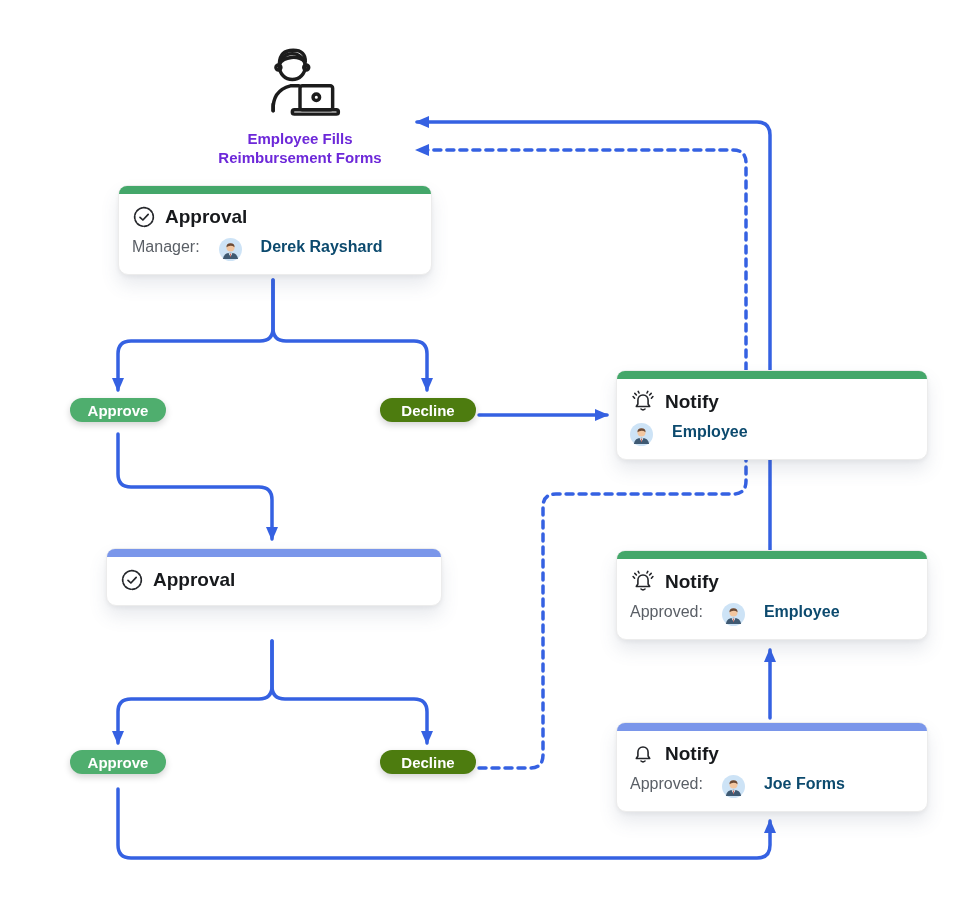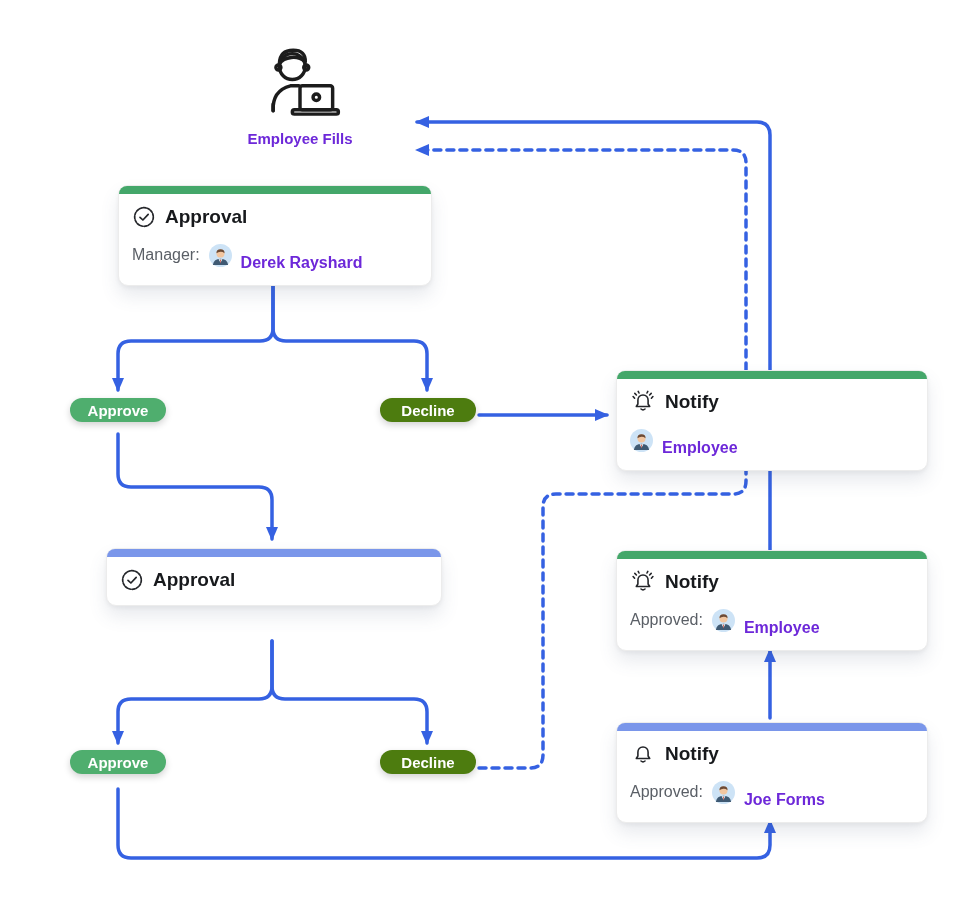--- a/index.html
+++ b/index.html
@@ -10,23 +10,23 @@
   #connectors{position:absolute;left:0;top:0;z-index:1;}
 
   
   .card{position:absolute;background:#ffffff;border:1px solid #ececec;border-radius:10px;
         box-shadow:0 10px 18px rgba(80,95,120,.13),0 2px 4px rgba(0,0,0,.05);z-index:2;}
   .bar{height:8px;border-radius:9px 9px 0 0;}
   .bar.green{background:#44a76a;}
   .bar.blue{background:#7a96ea;}
   .card-body{padding:11px 28px 13px 13px;}
   .title-row{display:flex;align-items:center;gap:9px;font-size:19px;font-weight:700;color:#17191c;}
-  .sub-row{display:flex;align-items:center;gap:9px;margin-top:9px;font-size:16px;white-space:nowrap;}
+  .sub-row{display:flex;gap:19px;margin-top:9px;font-size:16px;white-space:nowrap;}
   .role{color:#5a5f66;}
-  .person{font-weight:700;color:#6d28d9;margin-top:16px;}
+  .person{font-weight:700;color:#0c4a6e;}
   .avatar{width:23px;height:23px;flex:0 0 auto;}
 
   
   .pill{position:absolute;width:96px;height:24px;border-radius:18px;border:none;cursor:pointer;
         color:#fff;font-family:"Liberation Sans",sans-serif;font-weight:700;font-size:15px;
         display:flex;align-items:center;justify-content:center;z-index:2;
         box-shadow:0 3px 7px rgba(0,0,0,.18);}
   .pill.green{background:#4fae6e;}
   .pill.red{background:#4d7c0f;}
   #approve-1{left:70px;top:398px;}
@@ -89,20 +89,21 @@
         <circle cx="56.5" cy="28" r="2.6"></circle>
         <path d="M22,73 Q21,52 40,47 H49"></path>
         <path d="M22,73 V66"></path>
         <rect x="50" y="47" width="34" height="25" rx="2.5"></rect>
         <circle cx="67" cy="59" r="3.4"></circle>
         <rect x="42" y="72" width="48" height="4.5" rx="2.2"></rect>
       </svg>
     </span>
     <div class="start-label">
       <div>Employee Fills</div>
+      <div>Reimbursement Forms</div>
     </div>
   </div>
 
   <div class="card" id="node-approval-manager">
     <div class="bar green"></div>
     <div class="card-body">
       <div class="title-row">
         <span class="node-icon">
           <svg width="24" height="24" viewBox="0 0 24 24" fill="none" stroke="#24262a" stroke-width="1.7" stroke-linecap="round" stroke-linejoin="round">
             <circle cx="12" cy="12" r="9.3" stroke-dasharray="2.6 1.3"></circle>

